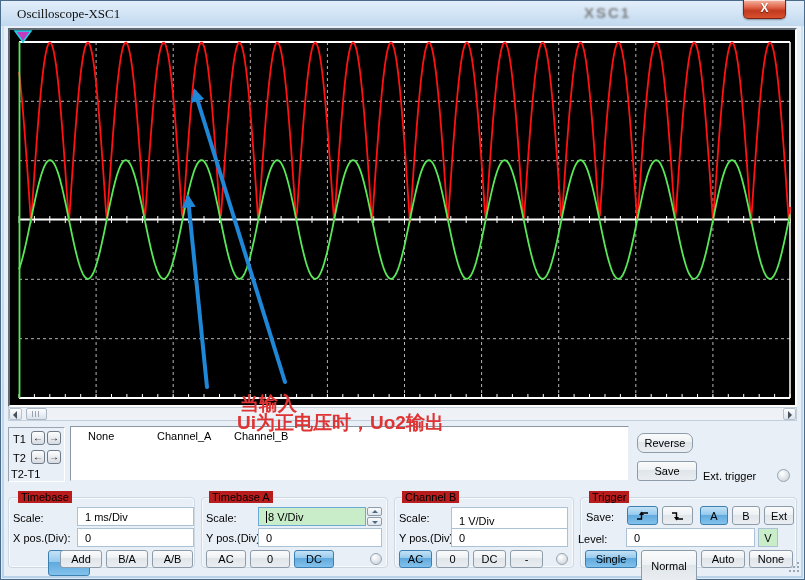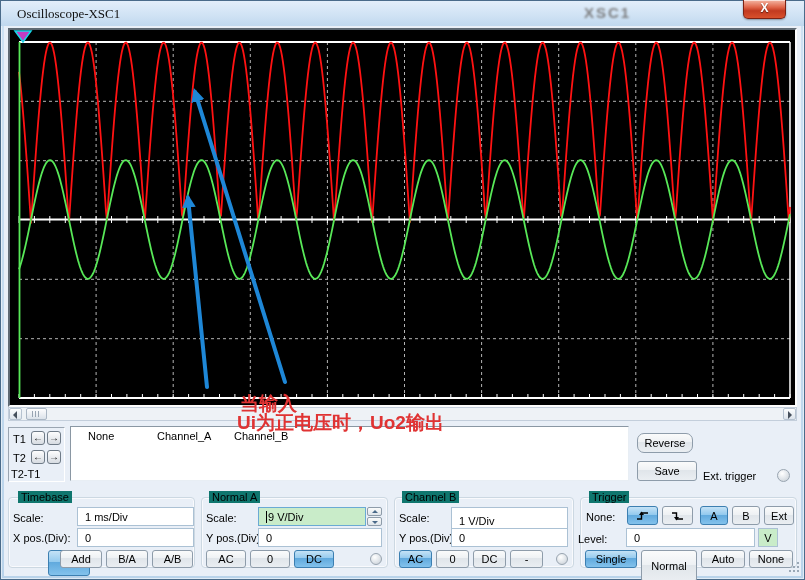--- a/index.html
+++ b/index.html
@@ -40,21 +40,21 @@
        border-radius:3px;background:linear-gradient(#fdfdfd,#d7dce2);font-size:10px;font-weight:bold;
        text-align:center;line-height:12px;color:#111;cursor:default;}
   .table{position:absolute;left:70px;top:426px;width:559px;height:55px;background:#fff;box-sizing:border-box;
        border:1px solid;border-color:#8a97a3 #e8eef4 #e8eef4 #8a97a3;}
   .btn{position:absolute;box-sizing:border-box;border:1px solid #8e9caa;border-radius:3px;
        background:linear-gradient(#fafbfb,#eef1f4 45%,#e0e5ea 46%,#eaeef2);
        font-size:11px;color:#000;display:flex;align-items:center;justify-content:center;cursor:default;}
   .btn.sel{border-color:#3c7fb1;background:linear-gradient(#c4e2f6,#94caee 45%,#60a9dd 46%,#83c2ec);}
   .group{position:absolute;border:1px solid #ccd8e2;border-radius:4px;box-sizing:border-box;
        box-shadow:inset 0 0 0 1px rgba(255,255,255,.7);}
-  .group-title{position:absolute;font-size:11px;color:#000;background:#0f766e;padding:0 3px;white-space:nowrap;}
+  .group-title{position:absolute;font-size:11px;color:#000;background:#b91c1c;padding:0 3px;white-space:nowrap;}
   .input{position:absolute;box-sizing:border-box;background:#fff;border:1px solid #abc1d4;
        font-size:11px;color:#000;display:flex;align-items:center;padding-left:7px;}
   .input.green{background:#c9ecc9;border-color:#6aaad4;}
   .caret{width:1px;height:12px;background:#000;margin-right:1px;}
   .spinner{position:absolute;width:15px;height:19px;box-sizing:border-box;}
   .spin{position:absolute;left:0;width:15px;height:9px;box-sizing:border-box;border:1px solid #8e9caa;
        background:linear-gradient(#fafbfb,#dfe5ea);border-radius:2px;}
   .spin span{position:absolute;left:4px;width:0;height:0;border:3px solid transparent;}
   .spin.up span{top:2px;border-bottom-color:#4a6a8a;border-top-width:0;}
   .spin.dn span{top:3px;border-top-color:#4a6a8a;border-bottom-width:0;}
@@ -259,25 +259,25 @@
 <div class="lbl" style="left:13px;top:532px;">X pos.(Div):</div>
 <div class="input" style="left:77px;top:528px;width:117px;height:19px;">
     <span>0</span>
   </div>
 <div class="btn sel" style="left:14px;top:550px;width:42px;height:26px;margin-left:34px;">Y/T</div>
 <div class="btn" style="left:60px;top:550px;width:42px;height:18px;">Add</div>
 <div class="btn" style="left:106px;top:550px;width:42px;height:18px;">B/A</div>
 <div class="btn" style="left:152px;top:550px;width:41px;height:18px;">A/B</div>
 
 <div class="group" style="left:201px;top:497px;width:187px;height:71px;"></div>
-<div class="group-title" style="left:209px;top:491px;">Normal A</div>
+<div class="group-title" style="left:209px;top:491px;">Timebase A</div>
 <div class="lbl" style="left:206px;top:512px;">Scale:</div>
 <div class="input green" style="left:258px;top:507px;width:108px;height:19px;">
     <span class="caret"></span>
-    <span>9 V/Div</span>
+    <span>8 V/Div</span>
   </div>
 <div class="spinner" style="left:367px;top:507px;">
   <div class="spin up" style="top:0;">
       <span></span>
     </div>
   <div class="spin dn" style="top:10px;">
       <span></span>
     </div>
 </div>
 <div class="lbl" style="left:206px;top:532px;">Y pos.(Div):</div>
@@ -300,21 +300,21 @@
     <span>0</span>
   </div>
 <div class="btn sel" style="left:399px;top:550px;width:33px;height:18px;">AC</div>
 <div class="btn" style="left:436px;top:550px;width:33px;height:18px;">0</div>
 <div class="btn" style="left:473px;top:550px;width:33px;height:18px;">DC</div>
 <div class="btn" style="left:510px;top:550px;width:33px;height:18px;">-</div>
 <div class="radio" style="left:556px;top:553px;"></div>
 
 <div class="group" style="left:580px;top:497px;width:217px;height:71px;"></div>
 <div class="group-title" style="left:589px;top:491px;">Trigger</div>
-<div class="lbl" style="left:586px;top:511px;">None:</div>
+<div class="lbl" style="left:586px;top:511px;">Save:</div>
 <div class="btn sel" style="left:627px;top:506px;width:31px;height:19px;">
   <svg width="13" height="10">
       <polyline points="1,8 5.5,8 5.5,2 12,2" stroke="#000" stroke-width="1.4" fill="none"></polyline>
       <polygon points="3,4 8,4 5.5,0.5" fill="#000"></polygon>
     </svg>
 </div>
 <div class="btn" style="left:662px;top:506px;width:31px;height:19px;">
   <svg width="13" height="10">
       <polyline points="1,2 5.5,2 5.5,8 12,8" stroke="#000" stroke-width="1.4" fill="none"></polyline>
       <polygon points="3,6 8,6 5.5,9.5" fill="#000"></polygon>

